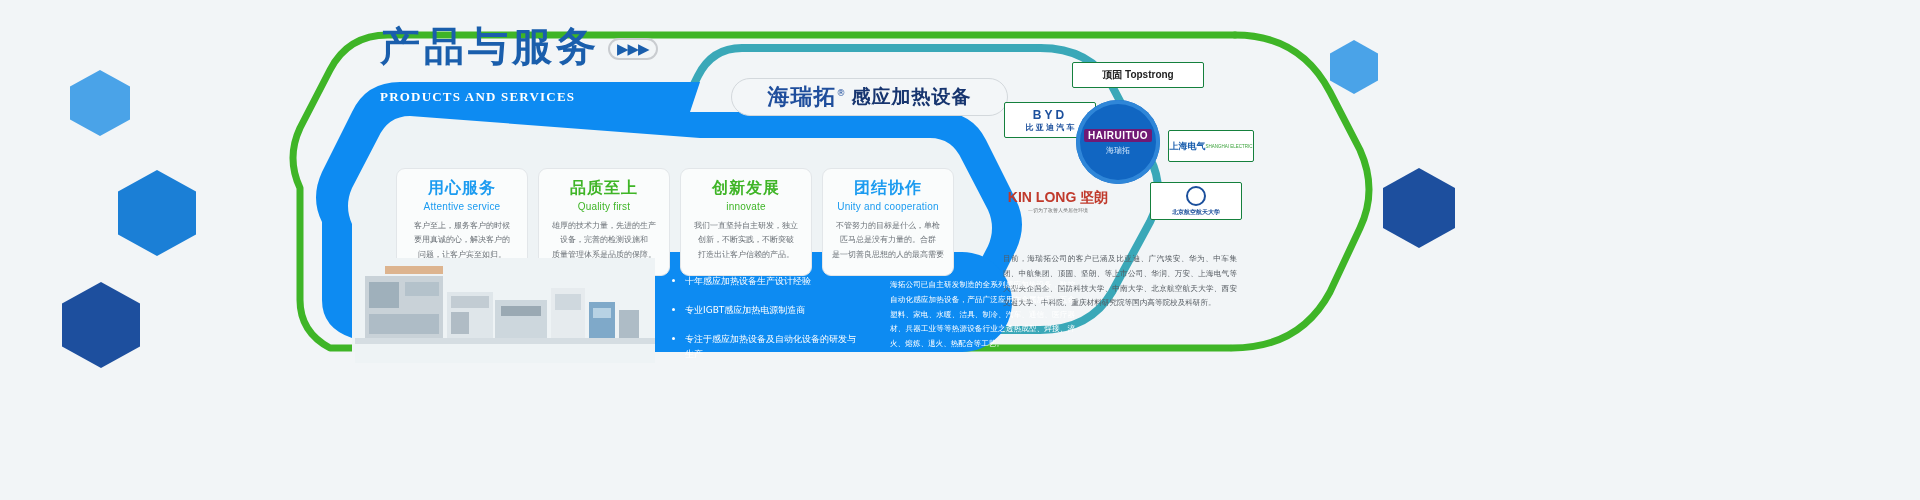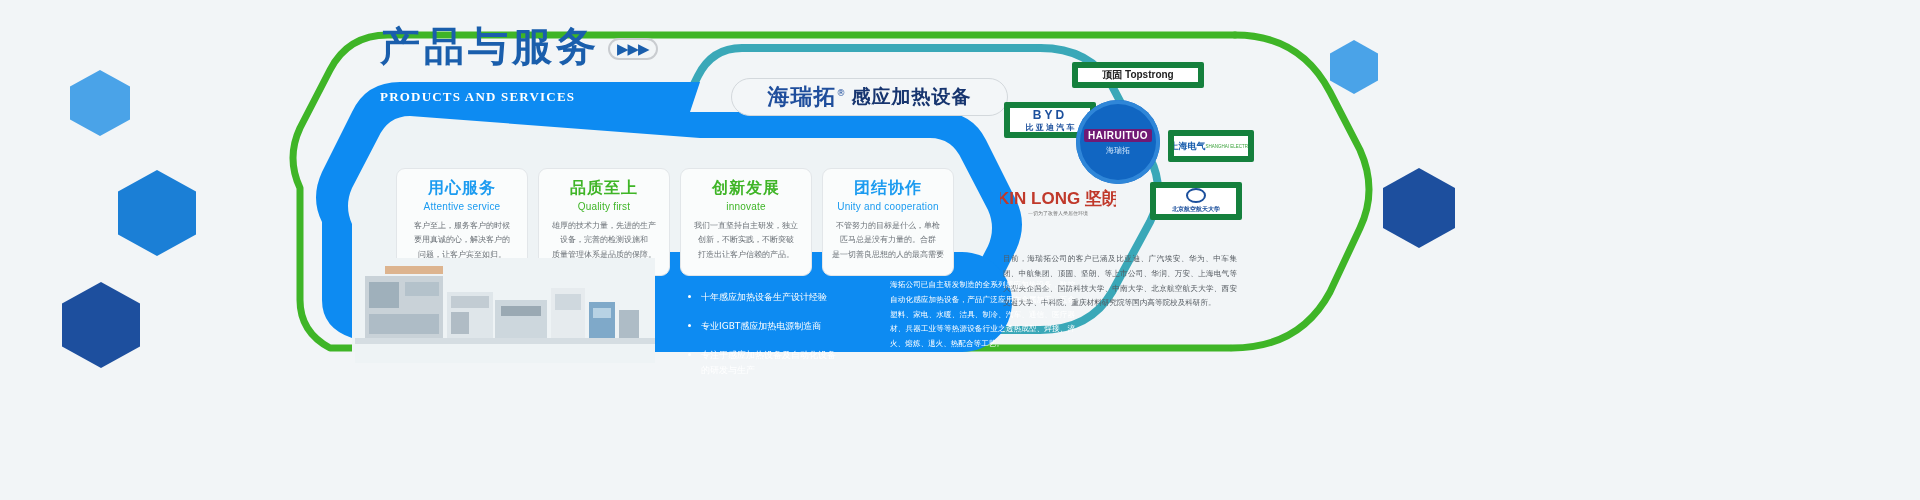--- a/index.html
+++ b/index.html
@@ -74,21 +74,21 @@
   .card .d{
     font-size:8px;color:#6b7177;line-height:1.85;margin-top:7px;
     font-family:"DejaVu Sans","Liberation Sans",sans-serif;
   }
   .blue{color:#1b9bf0;}
   .green{color:#3fb527;}
 
   
   .logowall{position:absolute;left:1000px;top:62px;width:240px;height:180px;}
   .logo{
-    position:absolute;background:#ffffff;border:6px solid #15803d;
+    position:absolute;background:#ffffff;border:1px solid #15803d;
     display:flex;align-items:center;justify-content:center;
     border-radius:2px;box-sizing:border-box;overflow:hidden;
   }
   .logo .lt{font-size:10px;font-weight:bold;color:#222;white-space:nowrap;}
   .logo .ls{font-size:6px;color:#666;white-space:nowrap;}
 
   .ring{
     position:absolute;left:76px;top:38px;width:84px;height:84px;
     border-radius:50%;background:#1166c2;
     display:flex;align-items:center;justify-content:center;flex-direction:column;
@@ -107,21 +107,21 @@
     font-family:"DejaVu Sans","Liberation Sans",sans-serif;
   }
 
   
   .bullets{
     position:absolute;left:672px;top:272px;width:185px;
     color:#ffffff;font-size:9px;line-height:1.75;
     font-family:"DejaVu Sans","Liberation Sans",sans-serif;
   }
   .bullets li{margin-bottom:11px;}
-  .bullets ul{margin:16px;padding-left:13px;}
+  .bullets ul{margin:0;padding-left:13px;}
   .bullets li::marker{color:#ffffff;font-size:10px;}
 
   .bottompara{
     position:absolute;left:890px;top:278px;width:185px;
     color:#ffffff;font-size:7.6px;line-height:1.95;text-align:justify;
     font-family:"DejaVu Sans","Liberation Sans",sans-serif;
   }
 
   
   .photo{
@@ -266,21 +266,21 @@
       <span class="ls" style="font-size:12px;font-weight:bold;color:#1b4f9c;letter-spacing:3px;">BYD</span>
       <span class="ls" style="font-size:8px;color:#1b4f9c;font-weight:bold;">比 亚 迪 汽 车</span>
     </div>
 
     <div class="logo" style="left:168px;top:68px;width:86px;height:32px;flex-direction:row;">
       <span class="lt" style="font-size:9px;color:#1b5fae;">上海电气</span>
       <span class="ls" style="font-size:4.5px;color:#3aa23a;">SHANGHAI ELECTRIC</span>
     </div>
 
     <div class="logo" style="left:0px;top:122px;width:116px;height:34px;flex-direction:column;border:none;background:transparent;">
-      <span class="lt" style="font-size:17px;color:#c0392b;">KIN LONG 坚朗</span>
+      <span class="lt" style="font-size:14px;color:#c0392b;">KIN LONG 坚朗</span>
       <span class="ls" style="font-size:5px;color:#777;">一切为了改善人类居住环境</span>
     </div>
 
     <div class="logo" style="left:150px;top:120px;width:92px;height:38px;flex-direction:column;">
       <span style="width:16px;height:16px;border-radius:50%;border:2px solid #1b4f9c;"></span>
       <span class="ls" style="font-size:6px;color:#1b4f9c;font-weight:bold;margin-top:2px;">北京航空航天大学</span>
     </div>
 
     <div class="ring">
       <span class="rt">HAIRUITUO</span>

